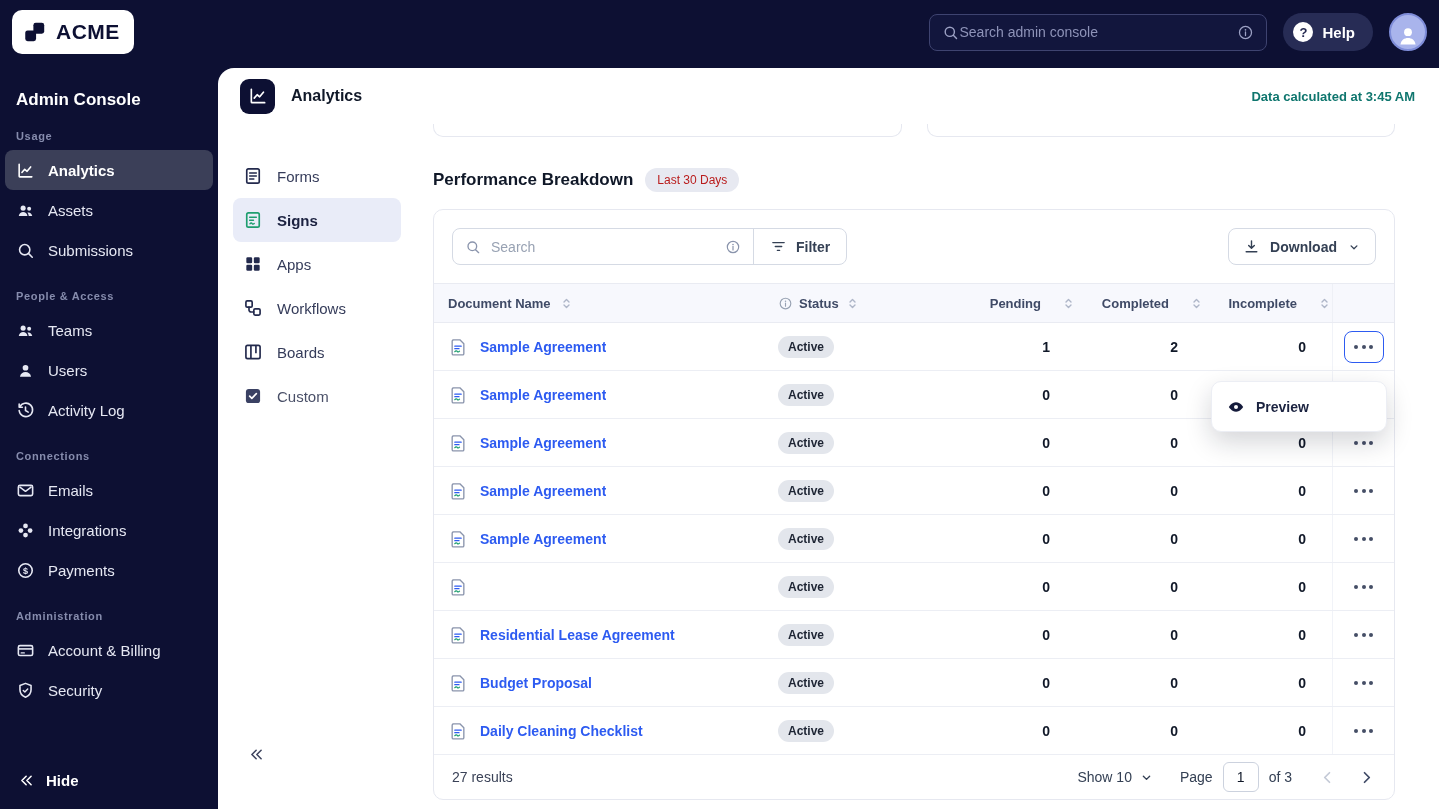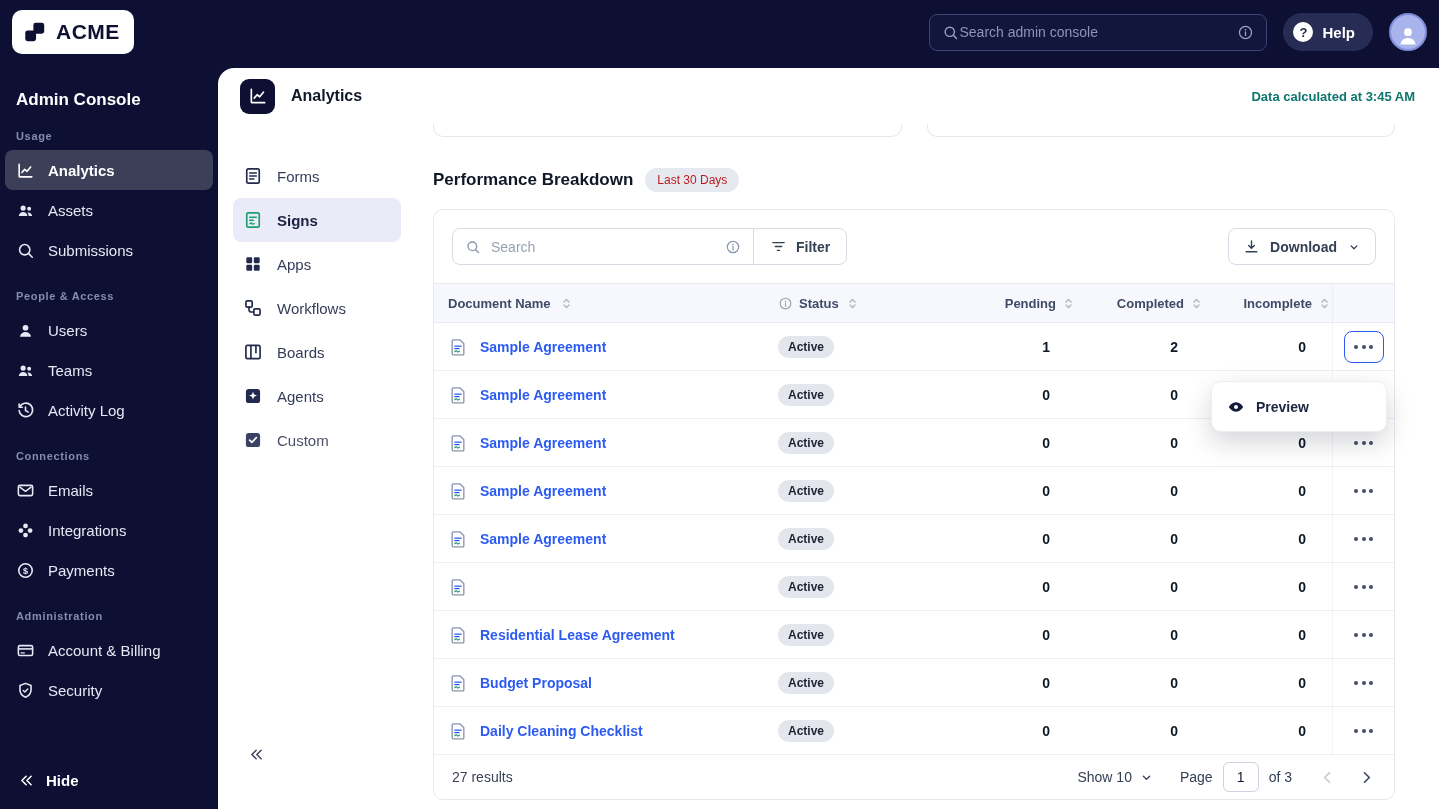--- a/index.html
+++ b/index.html
@@ -80,21 +80,21 @@
   .sg-filter svg { width:17px; height:17px; color:#344054; }
   .download-btn { display:flex; align-items:center; gap:10px; height:37px; padding:0 14px; border:1px solid #D5DAE4; border-radius:8px; background:#fff; font-size:14px; font-weight:700; color:#344054; cursor:pointer; font-family:inherit; }
   .download-btn svg { width:17px; height:17px; }
   .download-btn .caret { width:14px; height:14px; }
 
   
   .thead { display:flex; align-items:center; height:40px; background:#F7F8FD; border-top:1px solid #E9EBF2; border-bottom:1px solid #E9EBF2; font-size:13px; font-weight:700; color:#3F4A66; }
   .th, .td { display:flex; align-items:center; }
   .col-name { flex:1; min-width:0; padding-left:14px; gap:8px; }
   .col-status { width:170px; flex:0 0 170px; gap:6px; }
-  .col-num { width:128px; flex:0 0 128px; justify-content:flex-end; gap:5px; }
+  .col-num { width:128px; flex:0 0 128px; justify-content:flex-end; gap:20px; }
   .col-actions { width:62px; flex:0 0 62px; justify-content:center; }
   .sort { width:15px; height:15px; color:#AEB6C8; cursor:pointer; }
   .th-info { width:15px; height:15px; color:#98A2B3; }
   .thead .col-actions { border-left:1px solid #EEF0F6; height:100%; }
 
   .tr { display:flex; align-items:center; height:48px; border-bottom:1px solid #ECEEF4; }
   .td.col-name { gap:12px; }
   .doc-icon { width:20px; height:20px; flex:0 0 auto; }
   .doc-link { font-size:14px; font-weight:700; color:#2D5BF1; cursor:pointer; white-space:nowrap; overflow:hidden; text-overflow:ellipsis; }
   .badge { background:#E3E6EC; color:#1D2433; font-size:12px; font-weight:700; padding:4px 10px; border-radius:999px; }
@@ -302,29 +302,29 @@
       <div class="side-item">
         <svg>
             <use href="#i-search"></use>
           </svg>
         <span>Submissions</span>
       </div>
 
       <div class="side-label">People &amp; Access</div>
       <div class="side-item">
         <svg>
+            <use href="#i-users"></use>
+          </svg>
+        <span>Teams</span>
+      </div>
+      <div class="side-item">
+        <svg>
             <use href="#i-user"></use>
           </svg>
         <span>Users</span>
-      </div>
-      <div class="side-item">
-        <svg>
-            <use href="#i-users"></use>
-          </svg>
-        <span>Teams</span>
       </div>
       <div class="side-item">
         <svg>
             <use href="#i-history"></use>
           </svg>
         <span>Activity Log</span>
       </div>
 
       <div class="side-label">Connections</div>
       <div class="side-item">
@@ -405,26 +405,20 @@
             <svg>
                 <use href="#i-workflows"></use>
               </svg>
             <span>Workflows</span>
           </div>
           <div class="subnav-item">
             <svg>
                 <use href="#i-boards"></use>
               </svg>
             <span>Boards</span>
-          </div>
-          <div class="subnav-item">
-            <svg>
-                <use href="#i-agents"></use>
-              </svg>
-            <span>Agents</span>
           </div>
 
           <div class="subnav-item soon">
             <svg>
                 <use href="#i-custom"></use>
               </svg>
             <span>Custom</span>
           </div>
 
           <div class="subnav-collapse">

